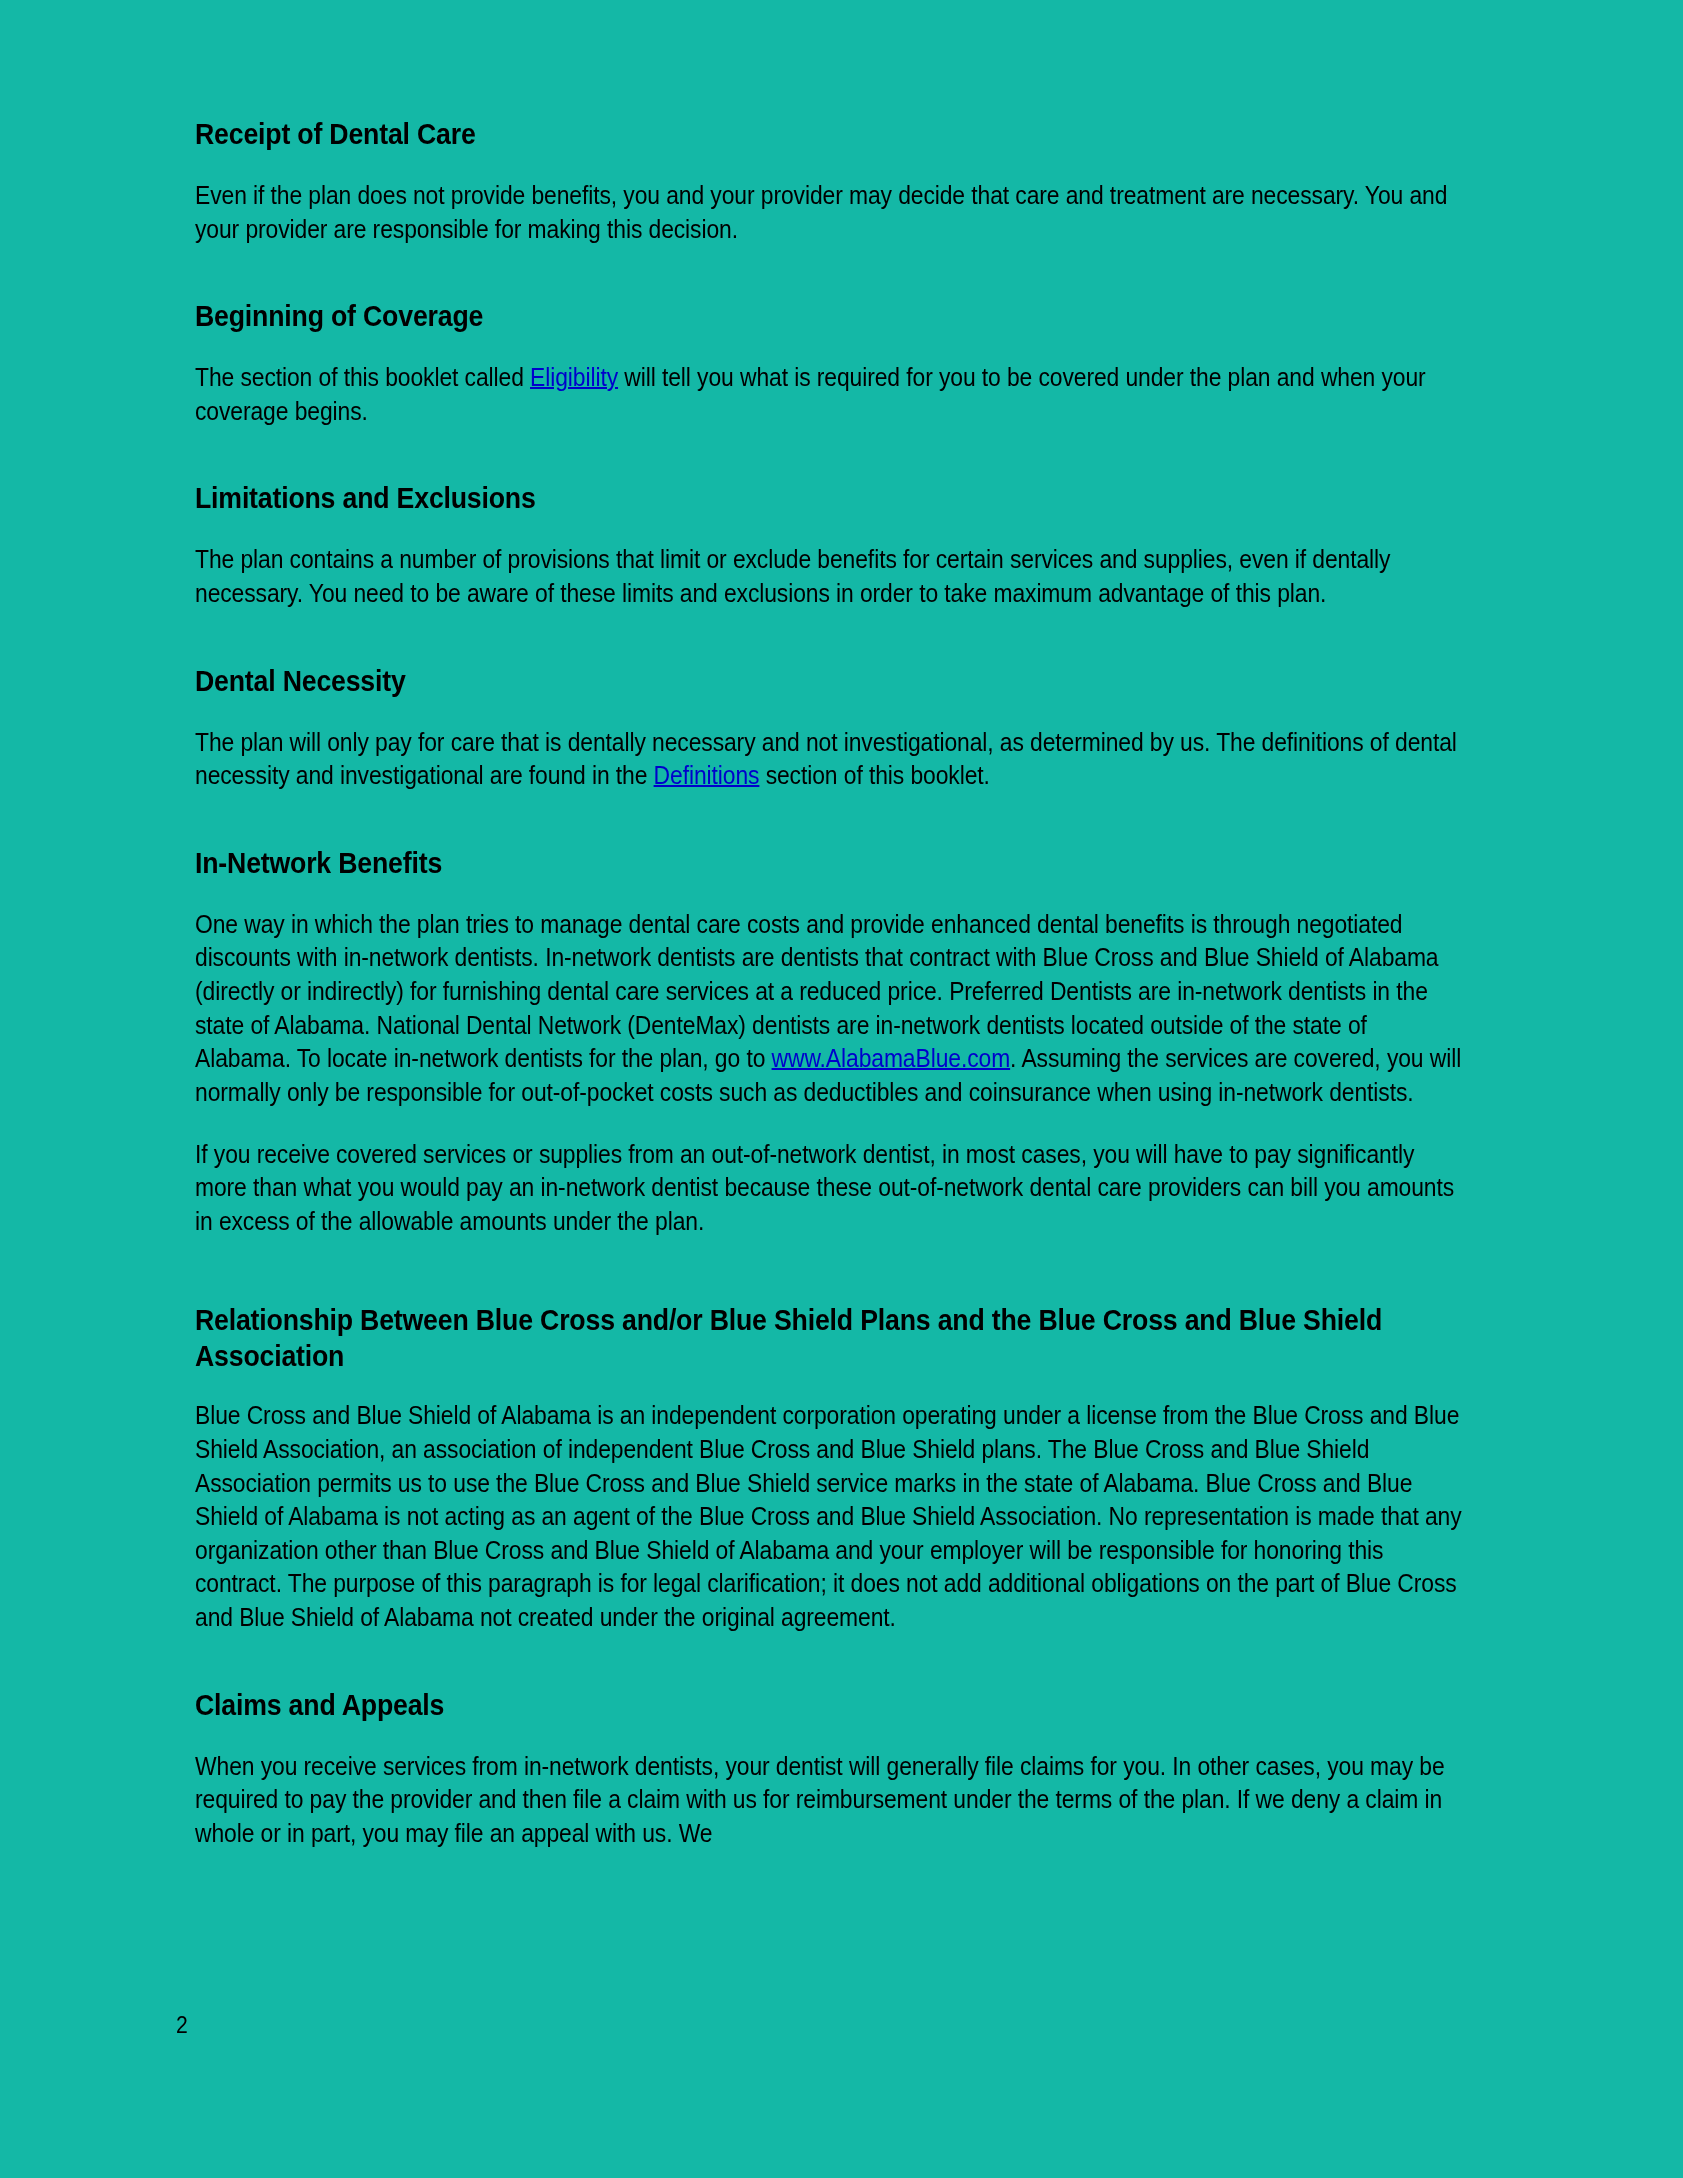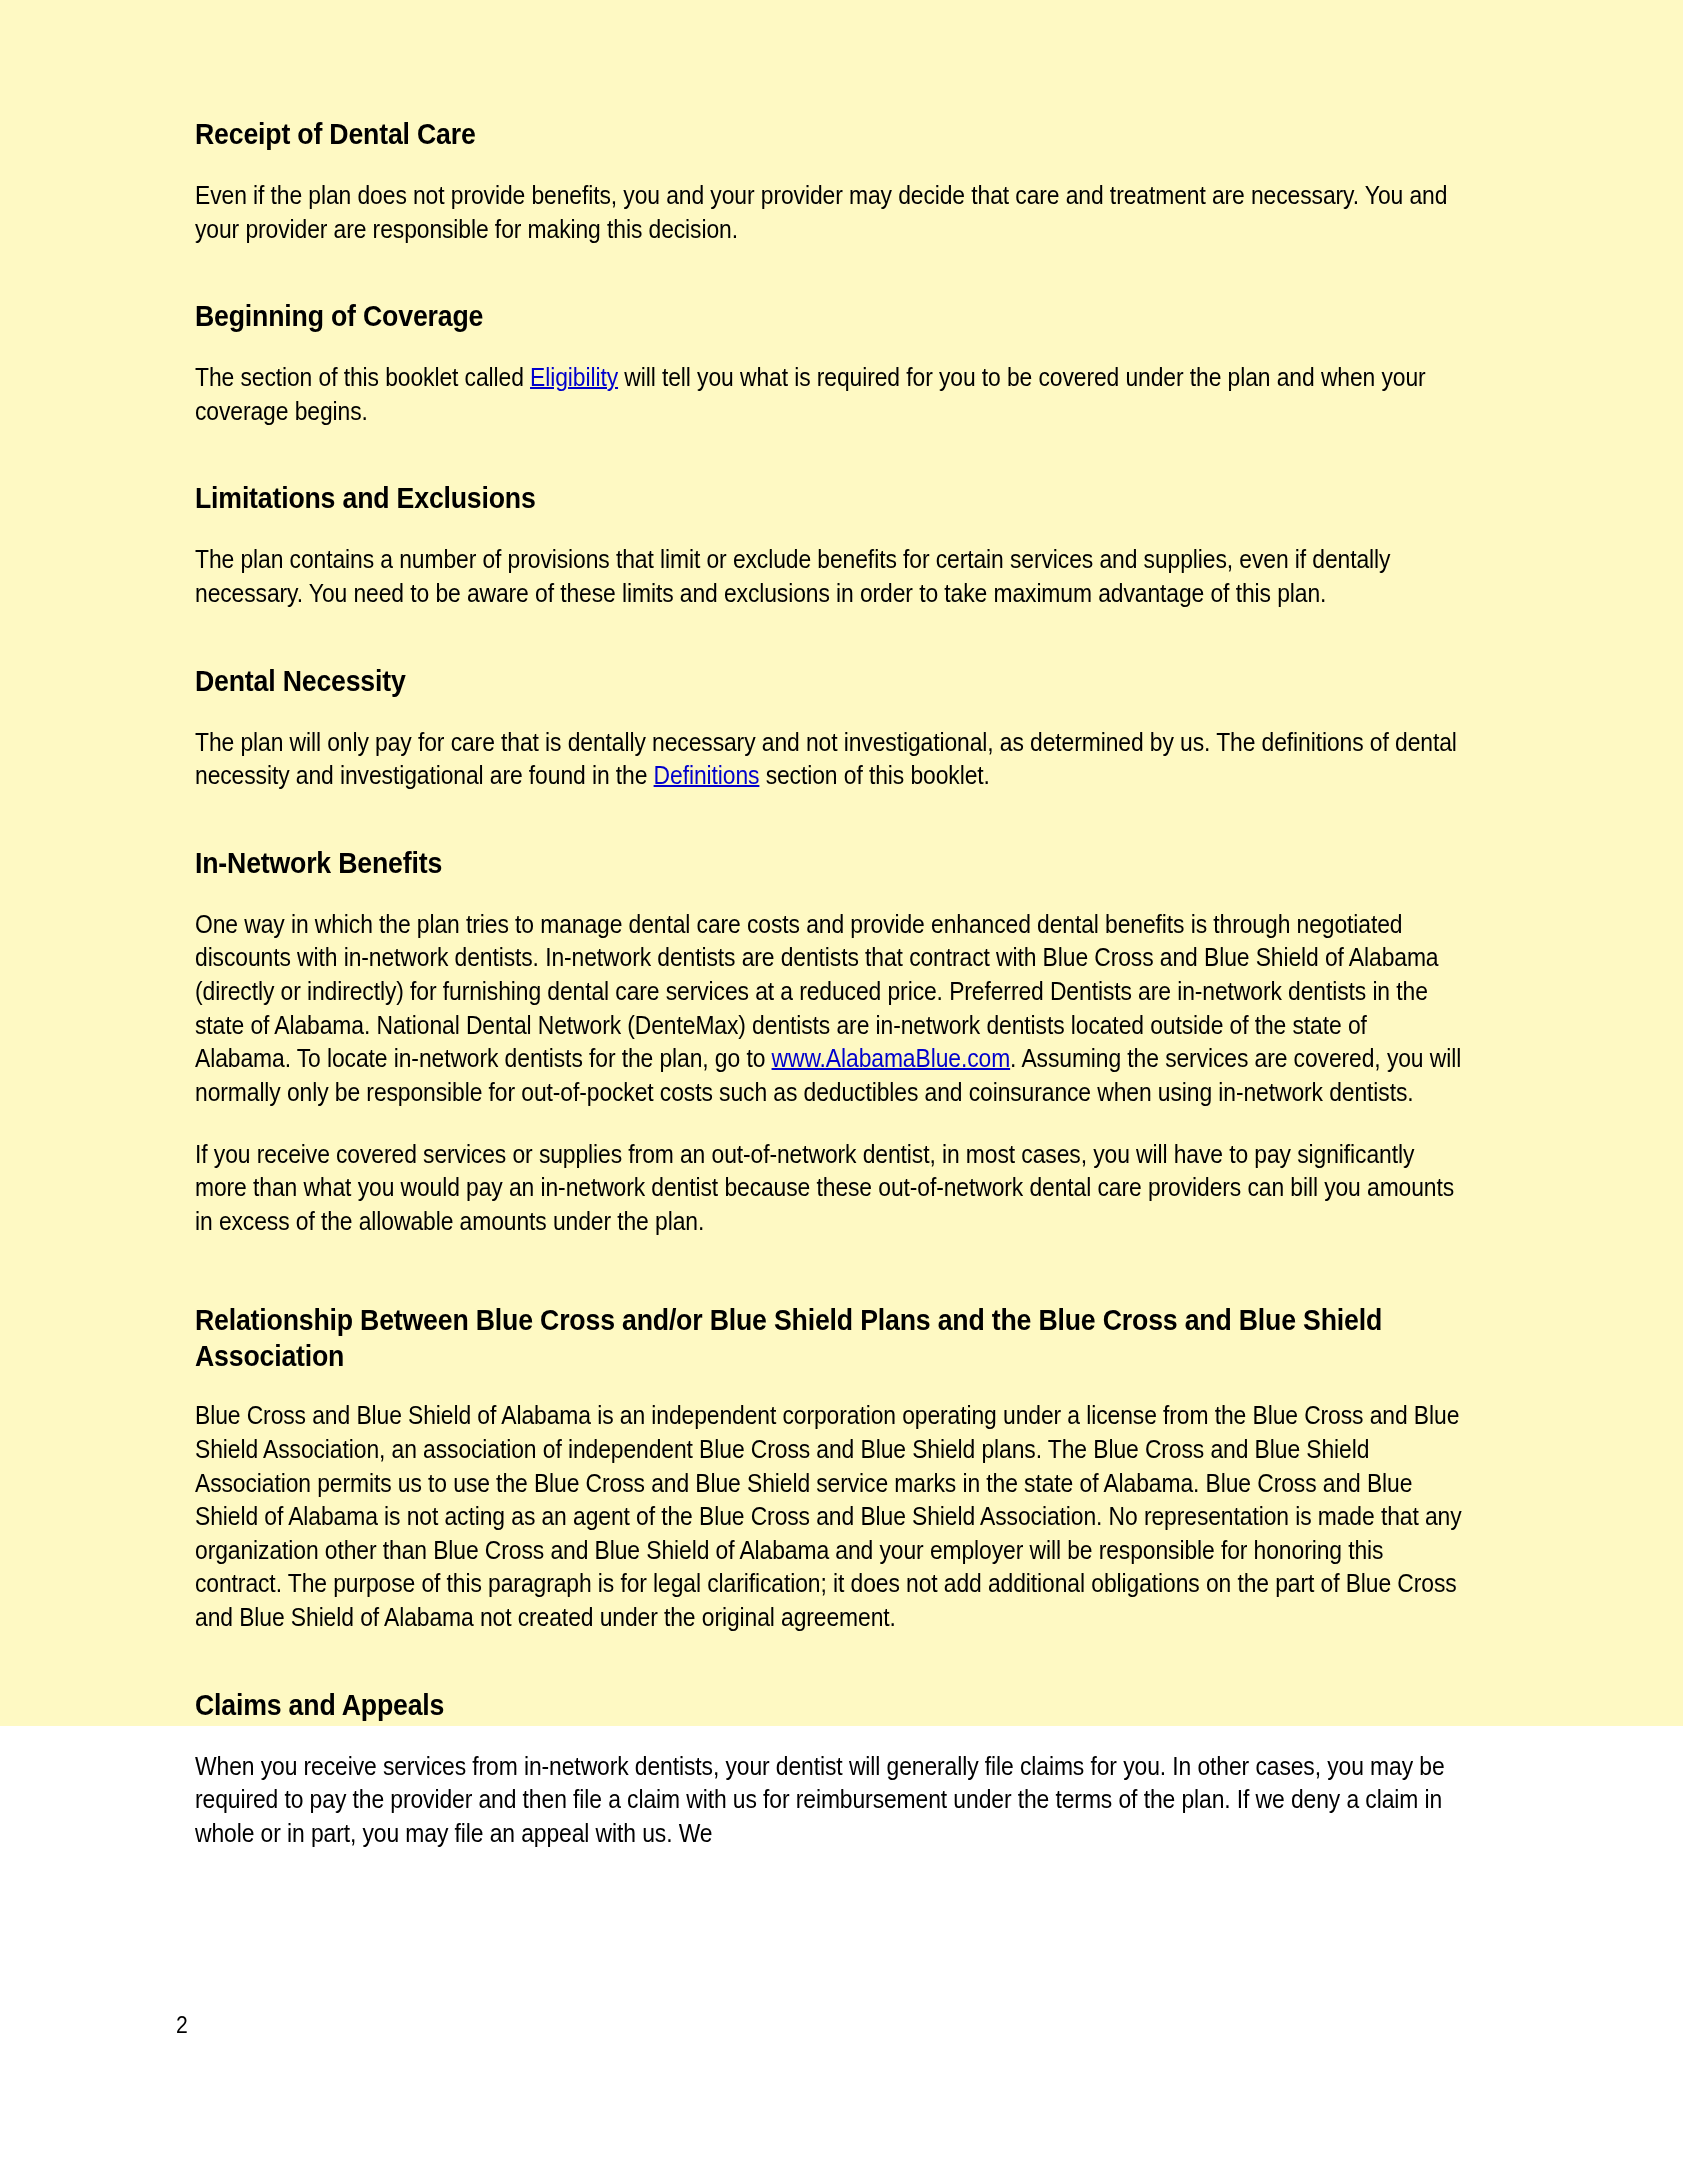--- a/index.html
+++ b/index.html
@@ -11,22 +11,22 @@
     width: 1683px;
     height: 2178px;
     font-family: "Liberation Sans", "DejaVu Sans", sans-serif;
     color: #000000;
     -webkit-font-smoothing: none;
   }
 
   .page {
     position: relative;
     width: 1683px;
-    height: 1726px;
-    background: #fef9c3;
+    height: 2178px;
+    background: #14b8a6;
     box-sizing: border-box;
   }
 
   
   .content {
     position: absolute;
     left: 195px;
     top: 117px;
     width: 1269px;
   }

